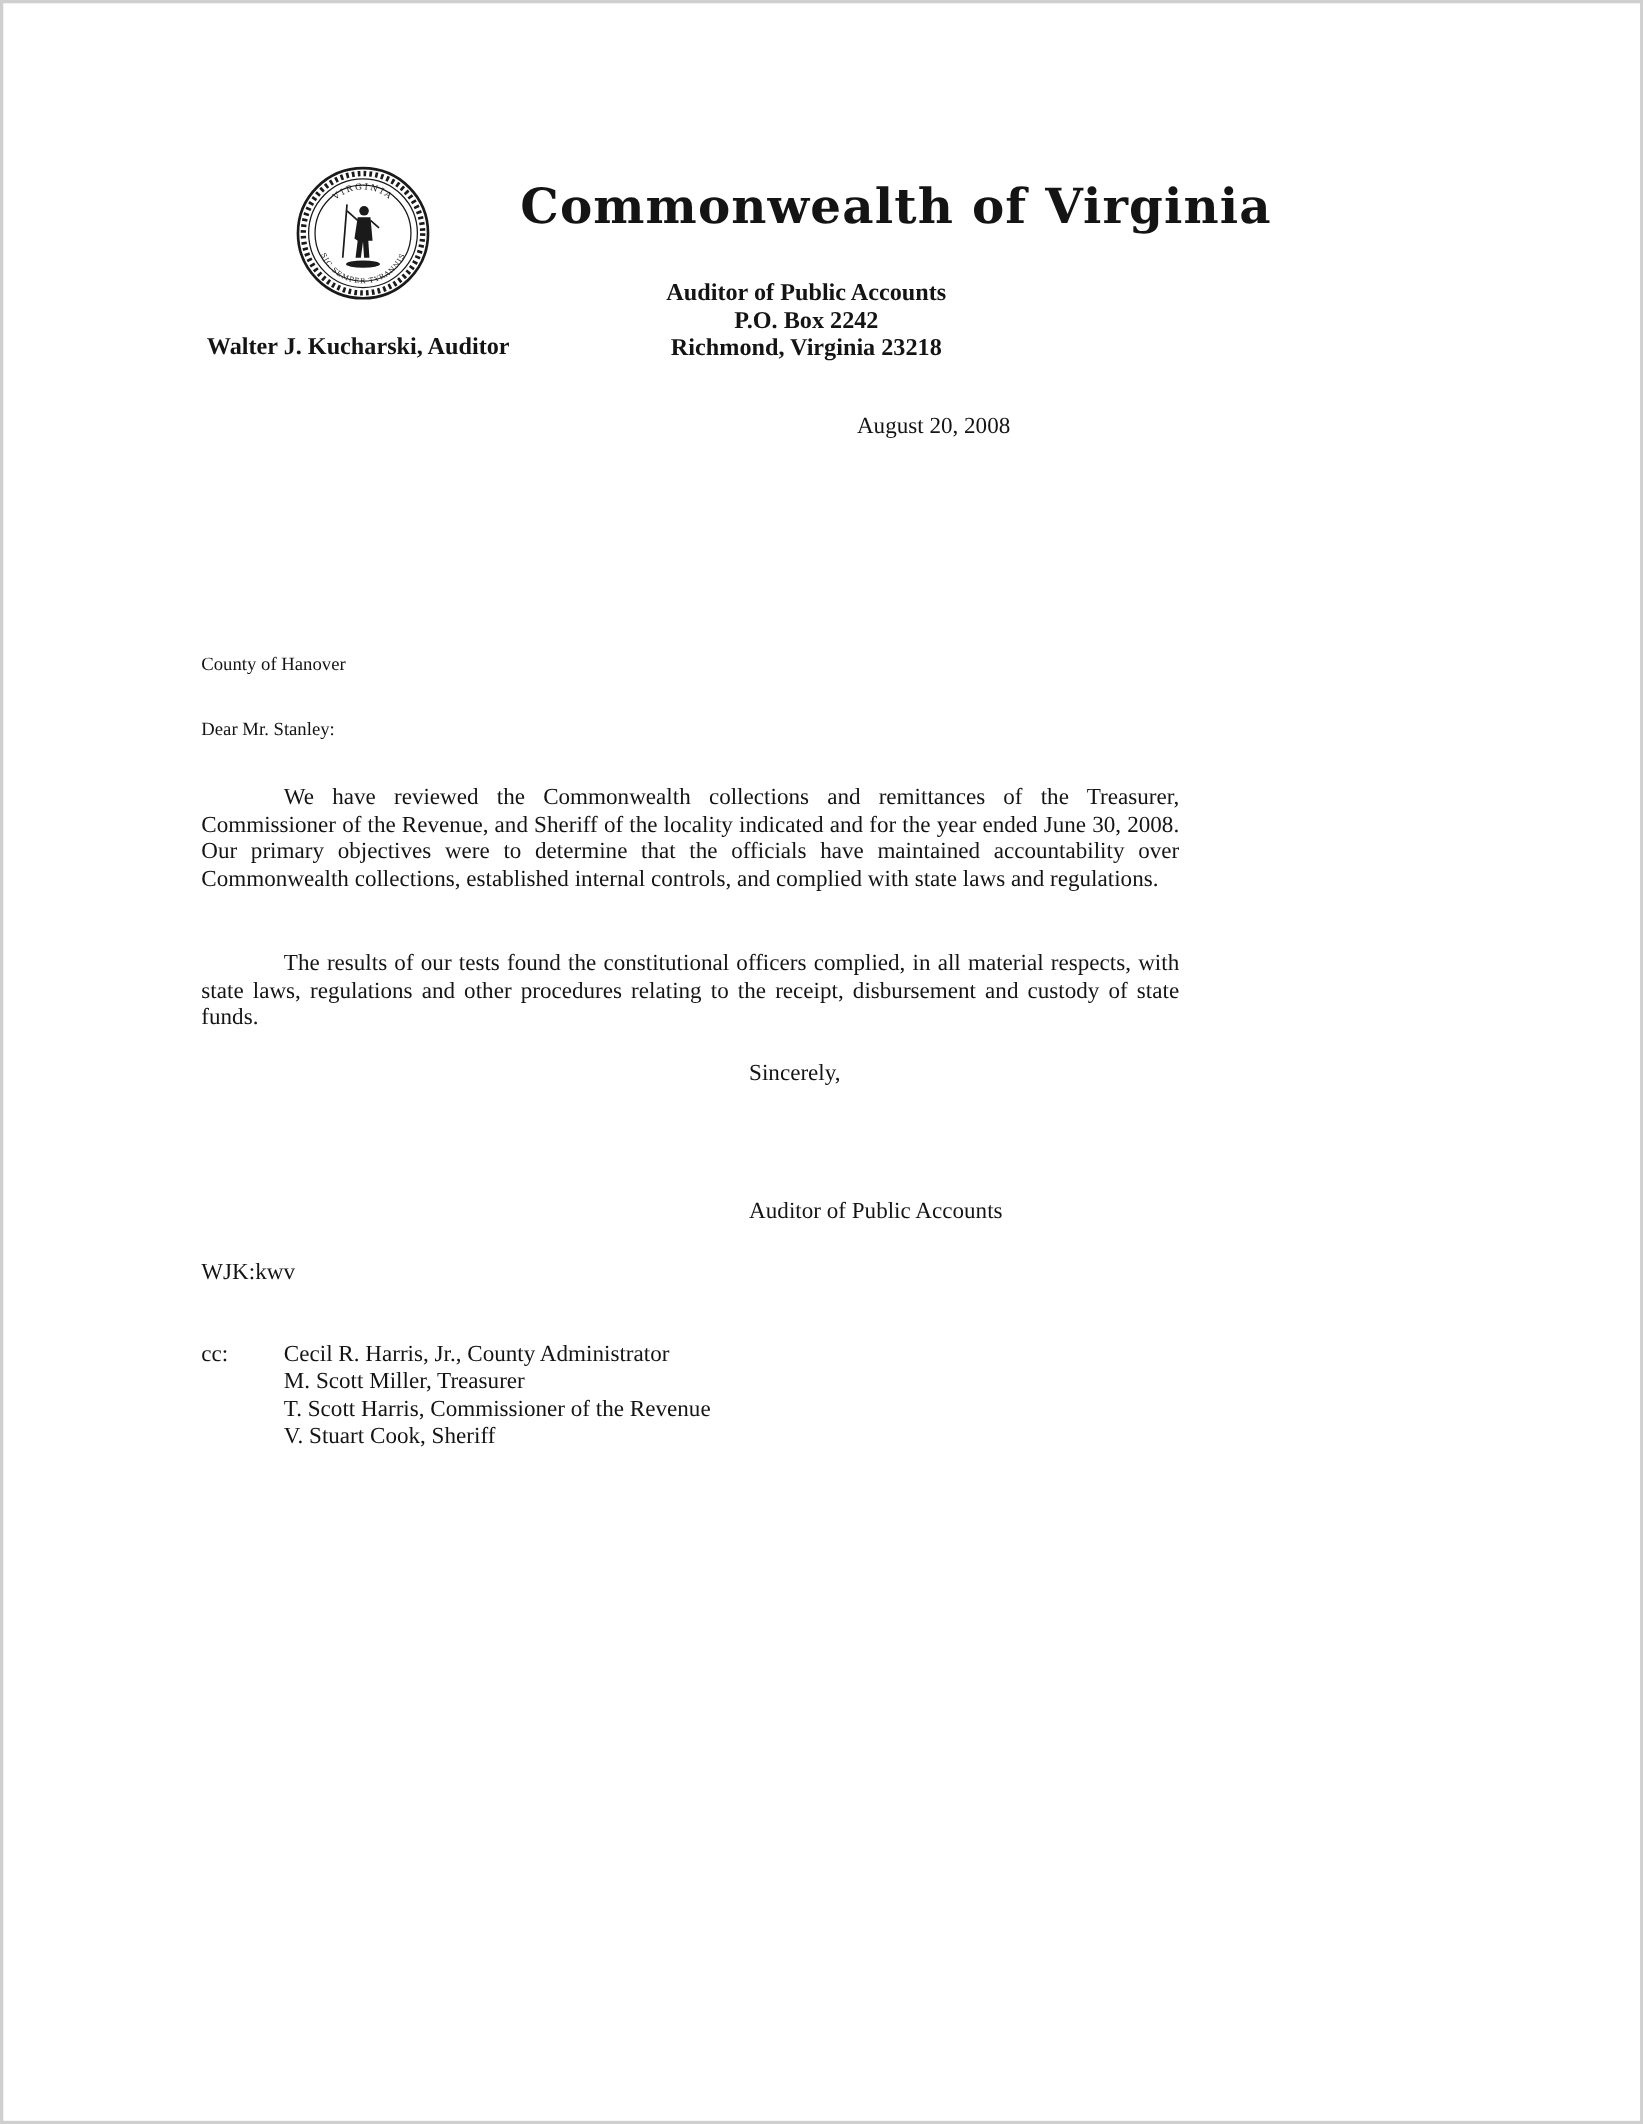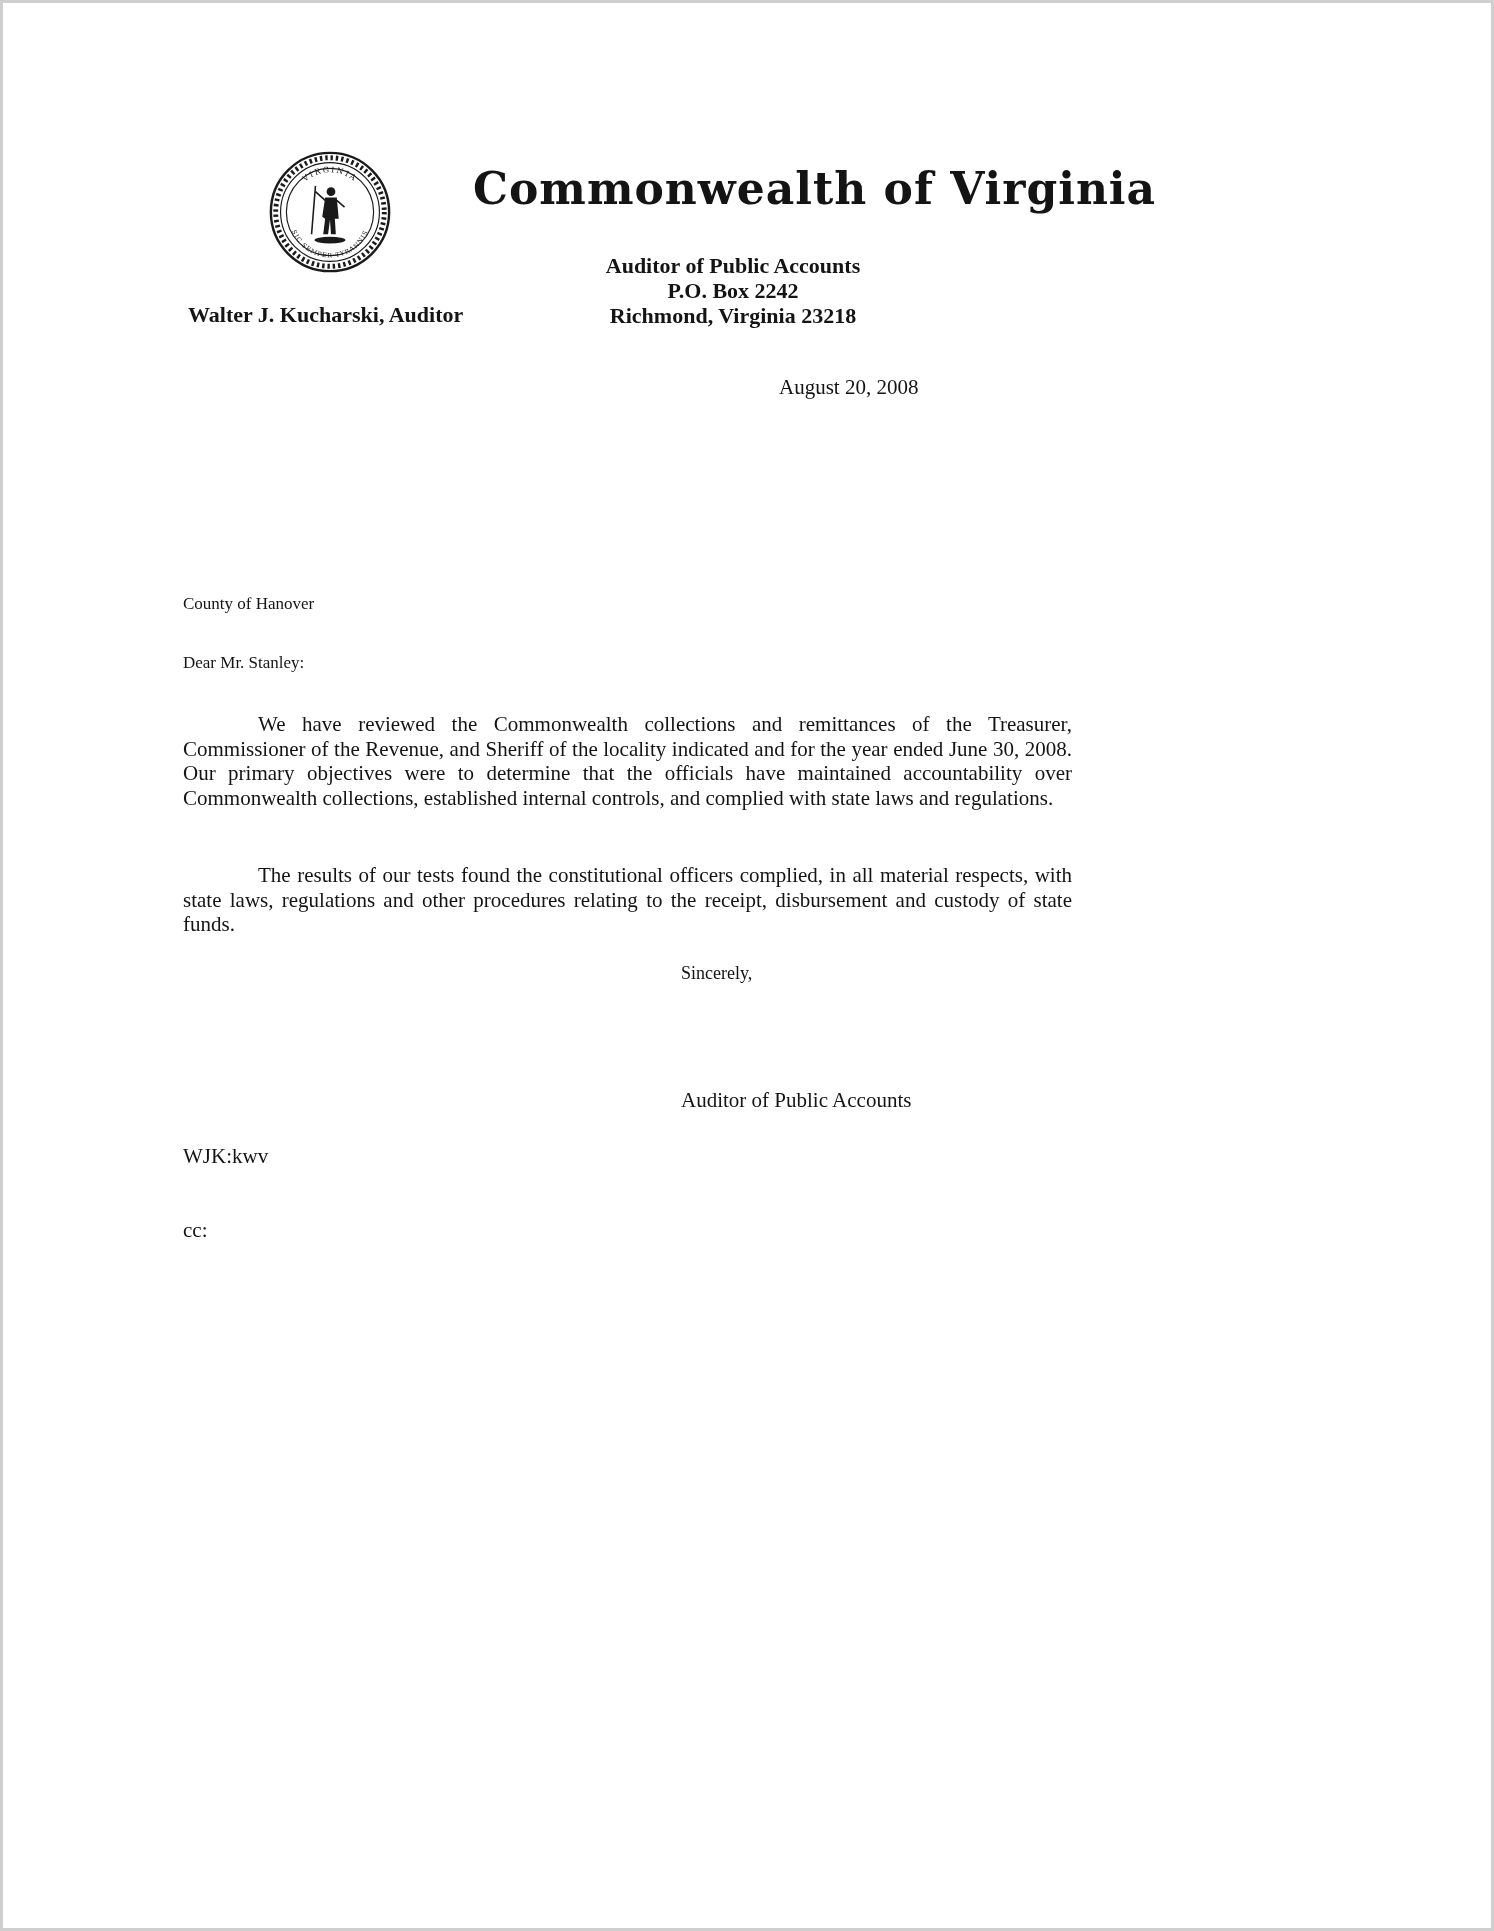--- a/index.html
+++ b/index.html
@@ -87,21 +87,21 @@
     line-height: 24.6px;
     text-align: justify;
     text-indent: 75px;
   }
   .p1 { top: 688px; }
   .p2 { top: 839px; }
 
   .closing-line {
     left: 678px;
     top: 960px;
-    font-size: 18px;
+    font-size: 21px;
   }
   .signature-title {
     left: 678px;
     top: 1085px;
     font-size: 21px;
   }
   .reference-line {
     left: 180px;
     top: 1141px;
     font-size: 21px;
@@ -174,16 +174,22 @@
 
   <div class="abs closing-line">Sincerely,</div>
 
   <div class="abs signature-title">Auditor of Public Accounts</div>
 
   <div class="abs reference-line">WJK:kwv</div>
 
   <div class="abs cc-block">
     <div class="cc-row">
       <div class="cc-label">cc:</div>
+      <div class="cc-names">
+        <div>Cecil R. Harris, Jr., County Administrator</div>
+        <div>M. Scott Miller, Treasurer</div>
+        <div>T. Scott Harris, Commissioner of the Revenue</div>
+        <div>V. Stuart Cook, Sheriff</div>
+      </div>
     </div>
   </div>
 
 </div>
 
 </body></html>

